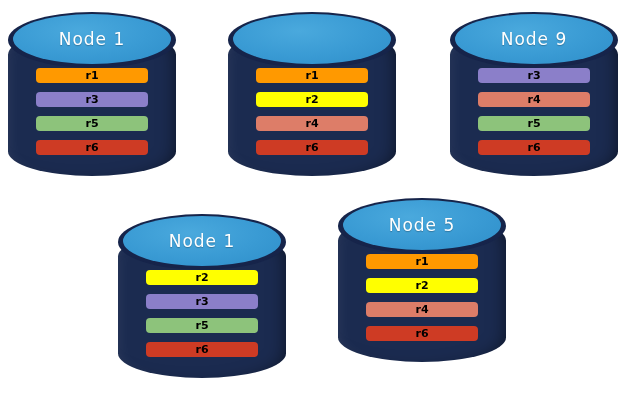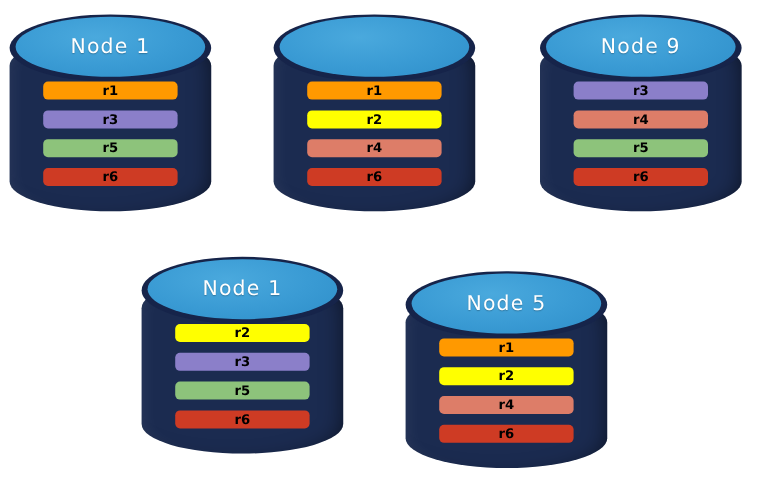--- a/index.html
+++ b/index.html
@@ -181,21 +181,21 @@
           <span>r3</span>
         </div>
         <div class="replica-bar" style="background: rgb(141, 195, 123);">
           <span>r5</span>
         </div>
         <div class="replica-bar" style="background: rgb(206, 59, 36);">
           <span>r6</span>
         </div>
       </div>
     </div>
-    <div class="node" style="left: 338px; top: 220px; padding-left: 16px;">
+    <div class="node" style="left: 338px; top: 192px; padding-left: 16px;">
       <div class="cyl-body"></div>
       <div class="cyl-rim"></div>
       <div class="cyl-top"></div>
       <div class="node-label">Node  5</div>
       <div class="replicas">
         <div class="replica-bar" style="background: rgb(255, 153, 0);">
           <span>r1</span>
         </div>
         <div class="replica-bar" style="background: rgb(255, 255, 0);">
           <span>r2</span>

